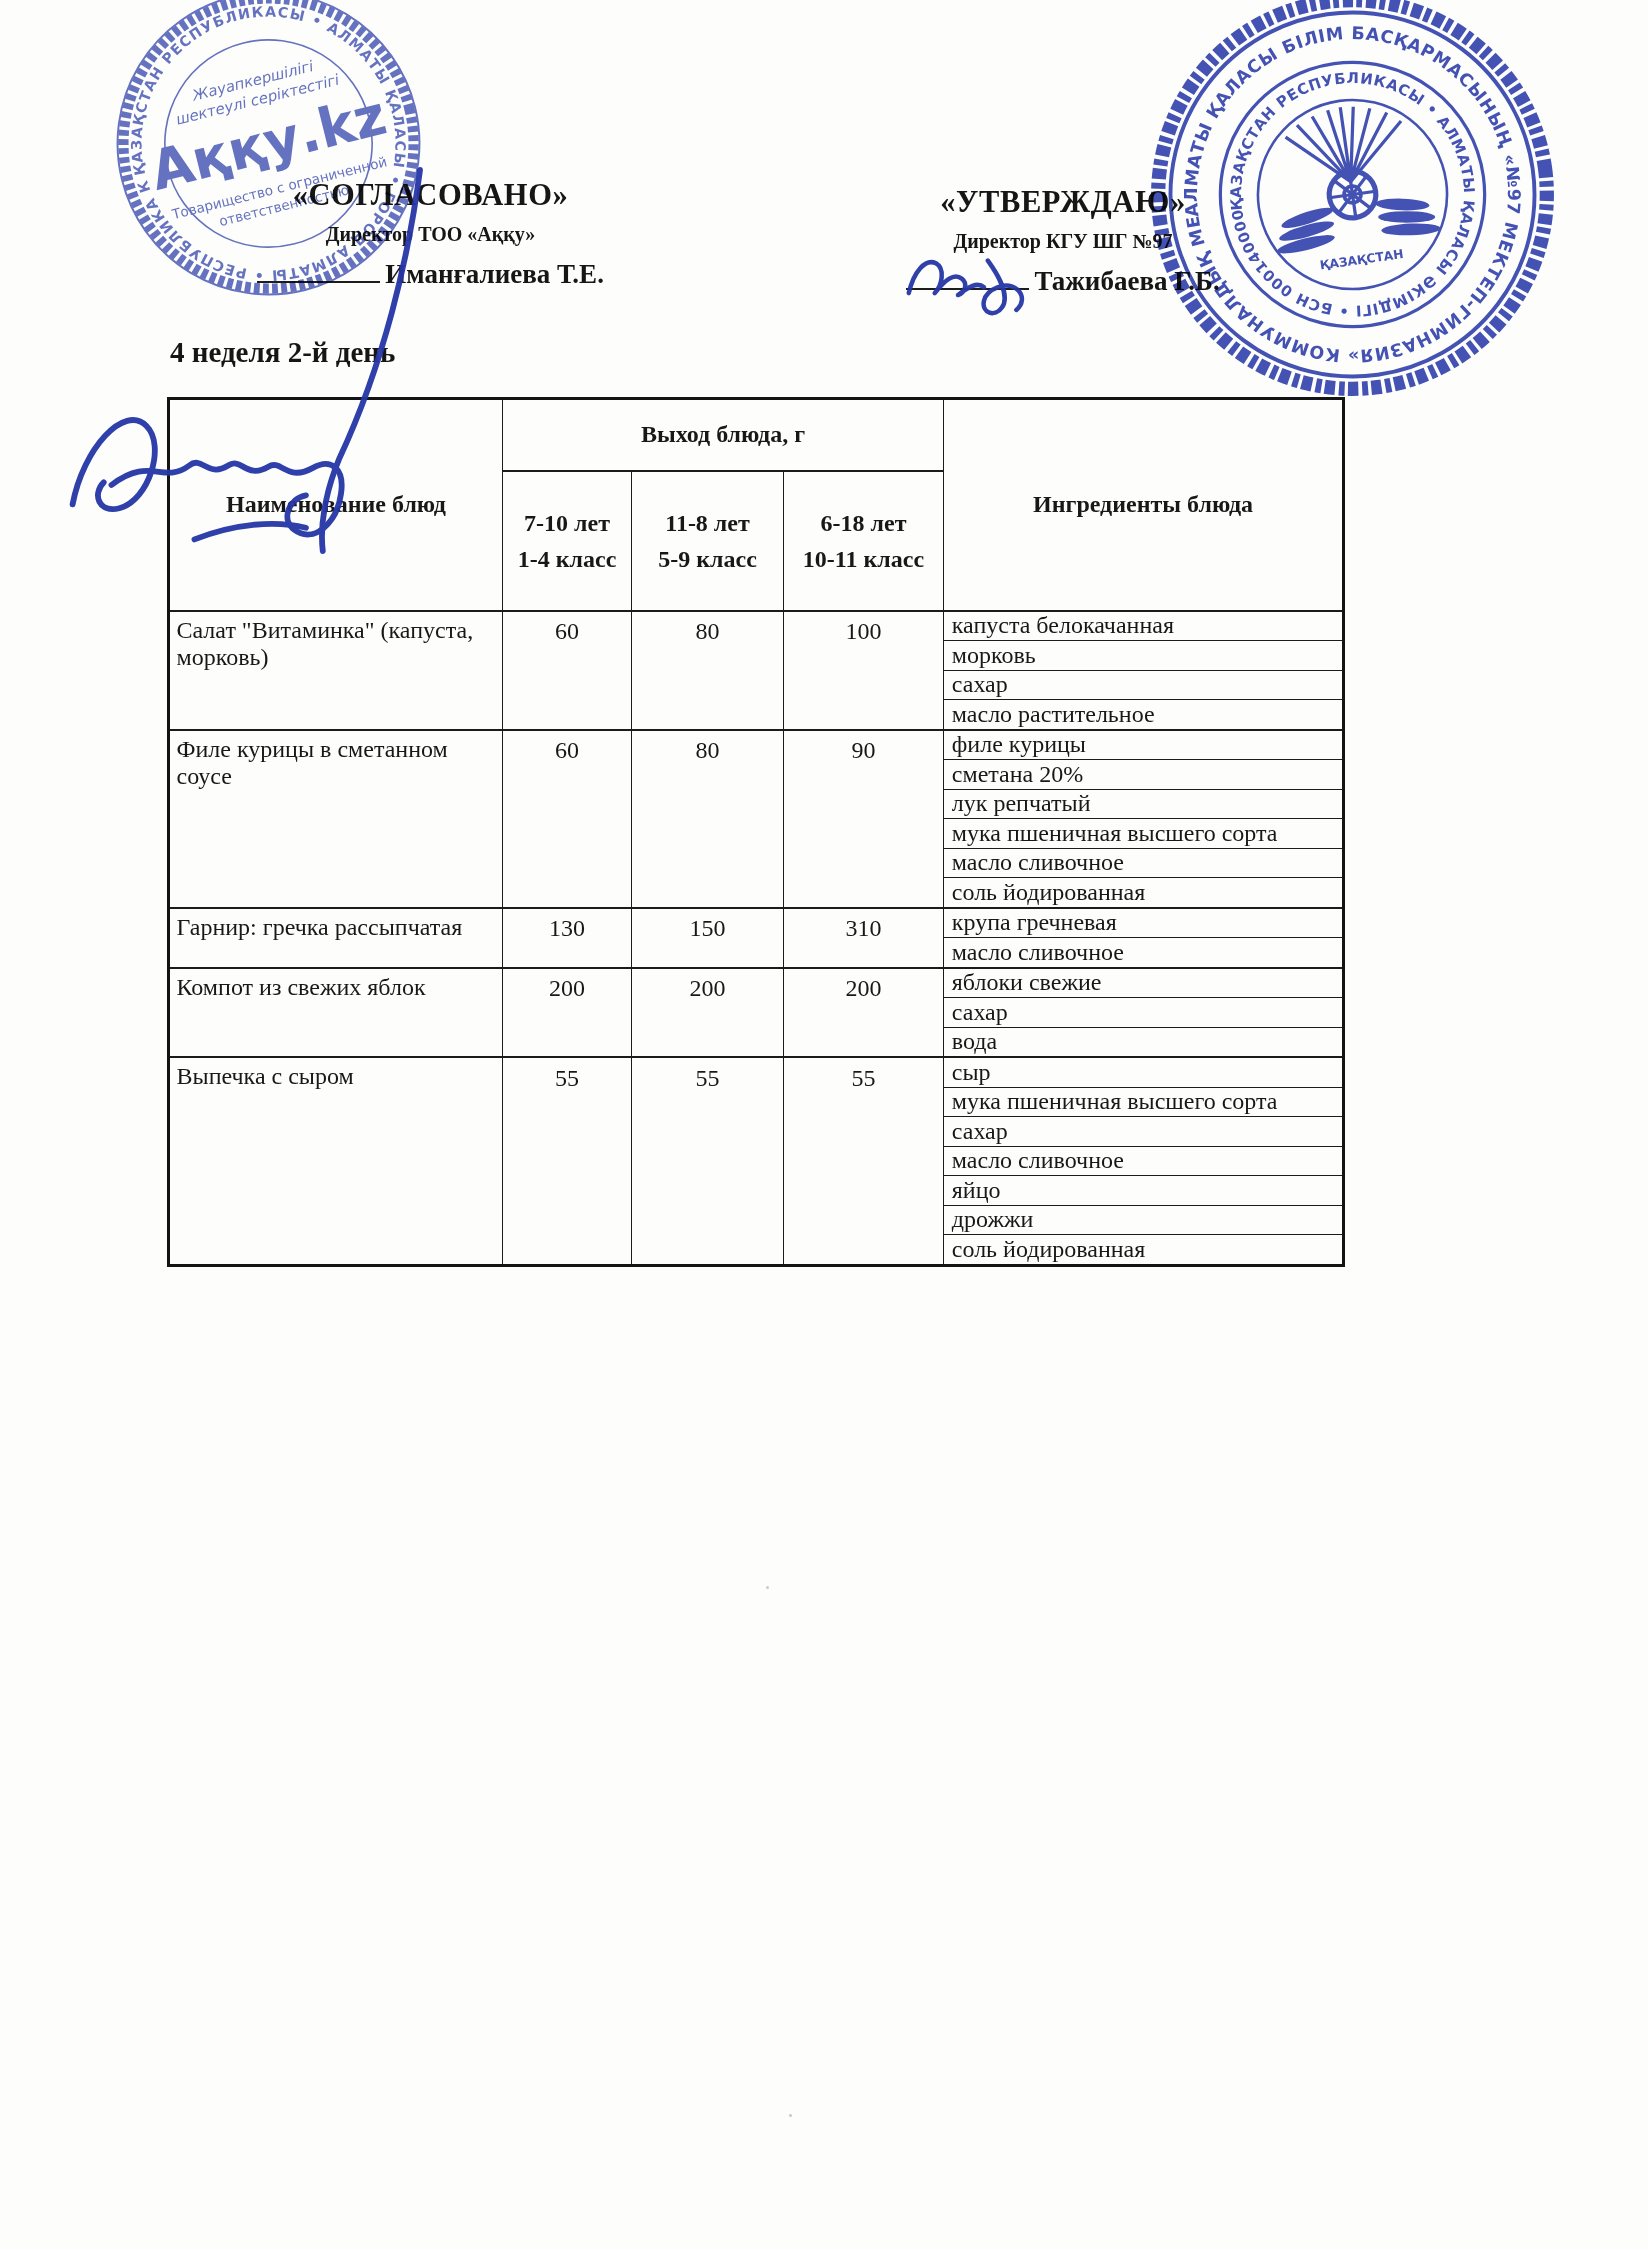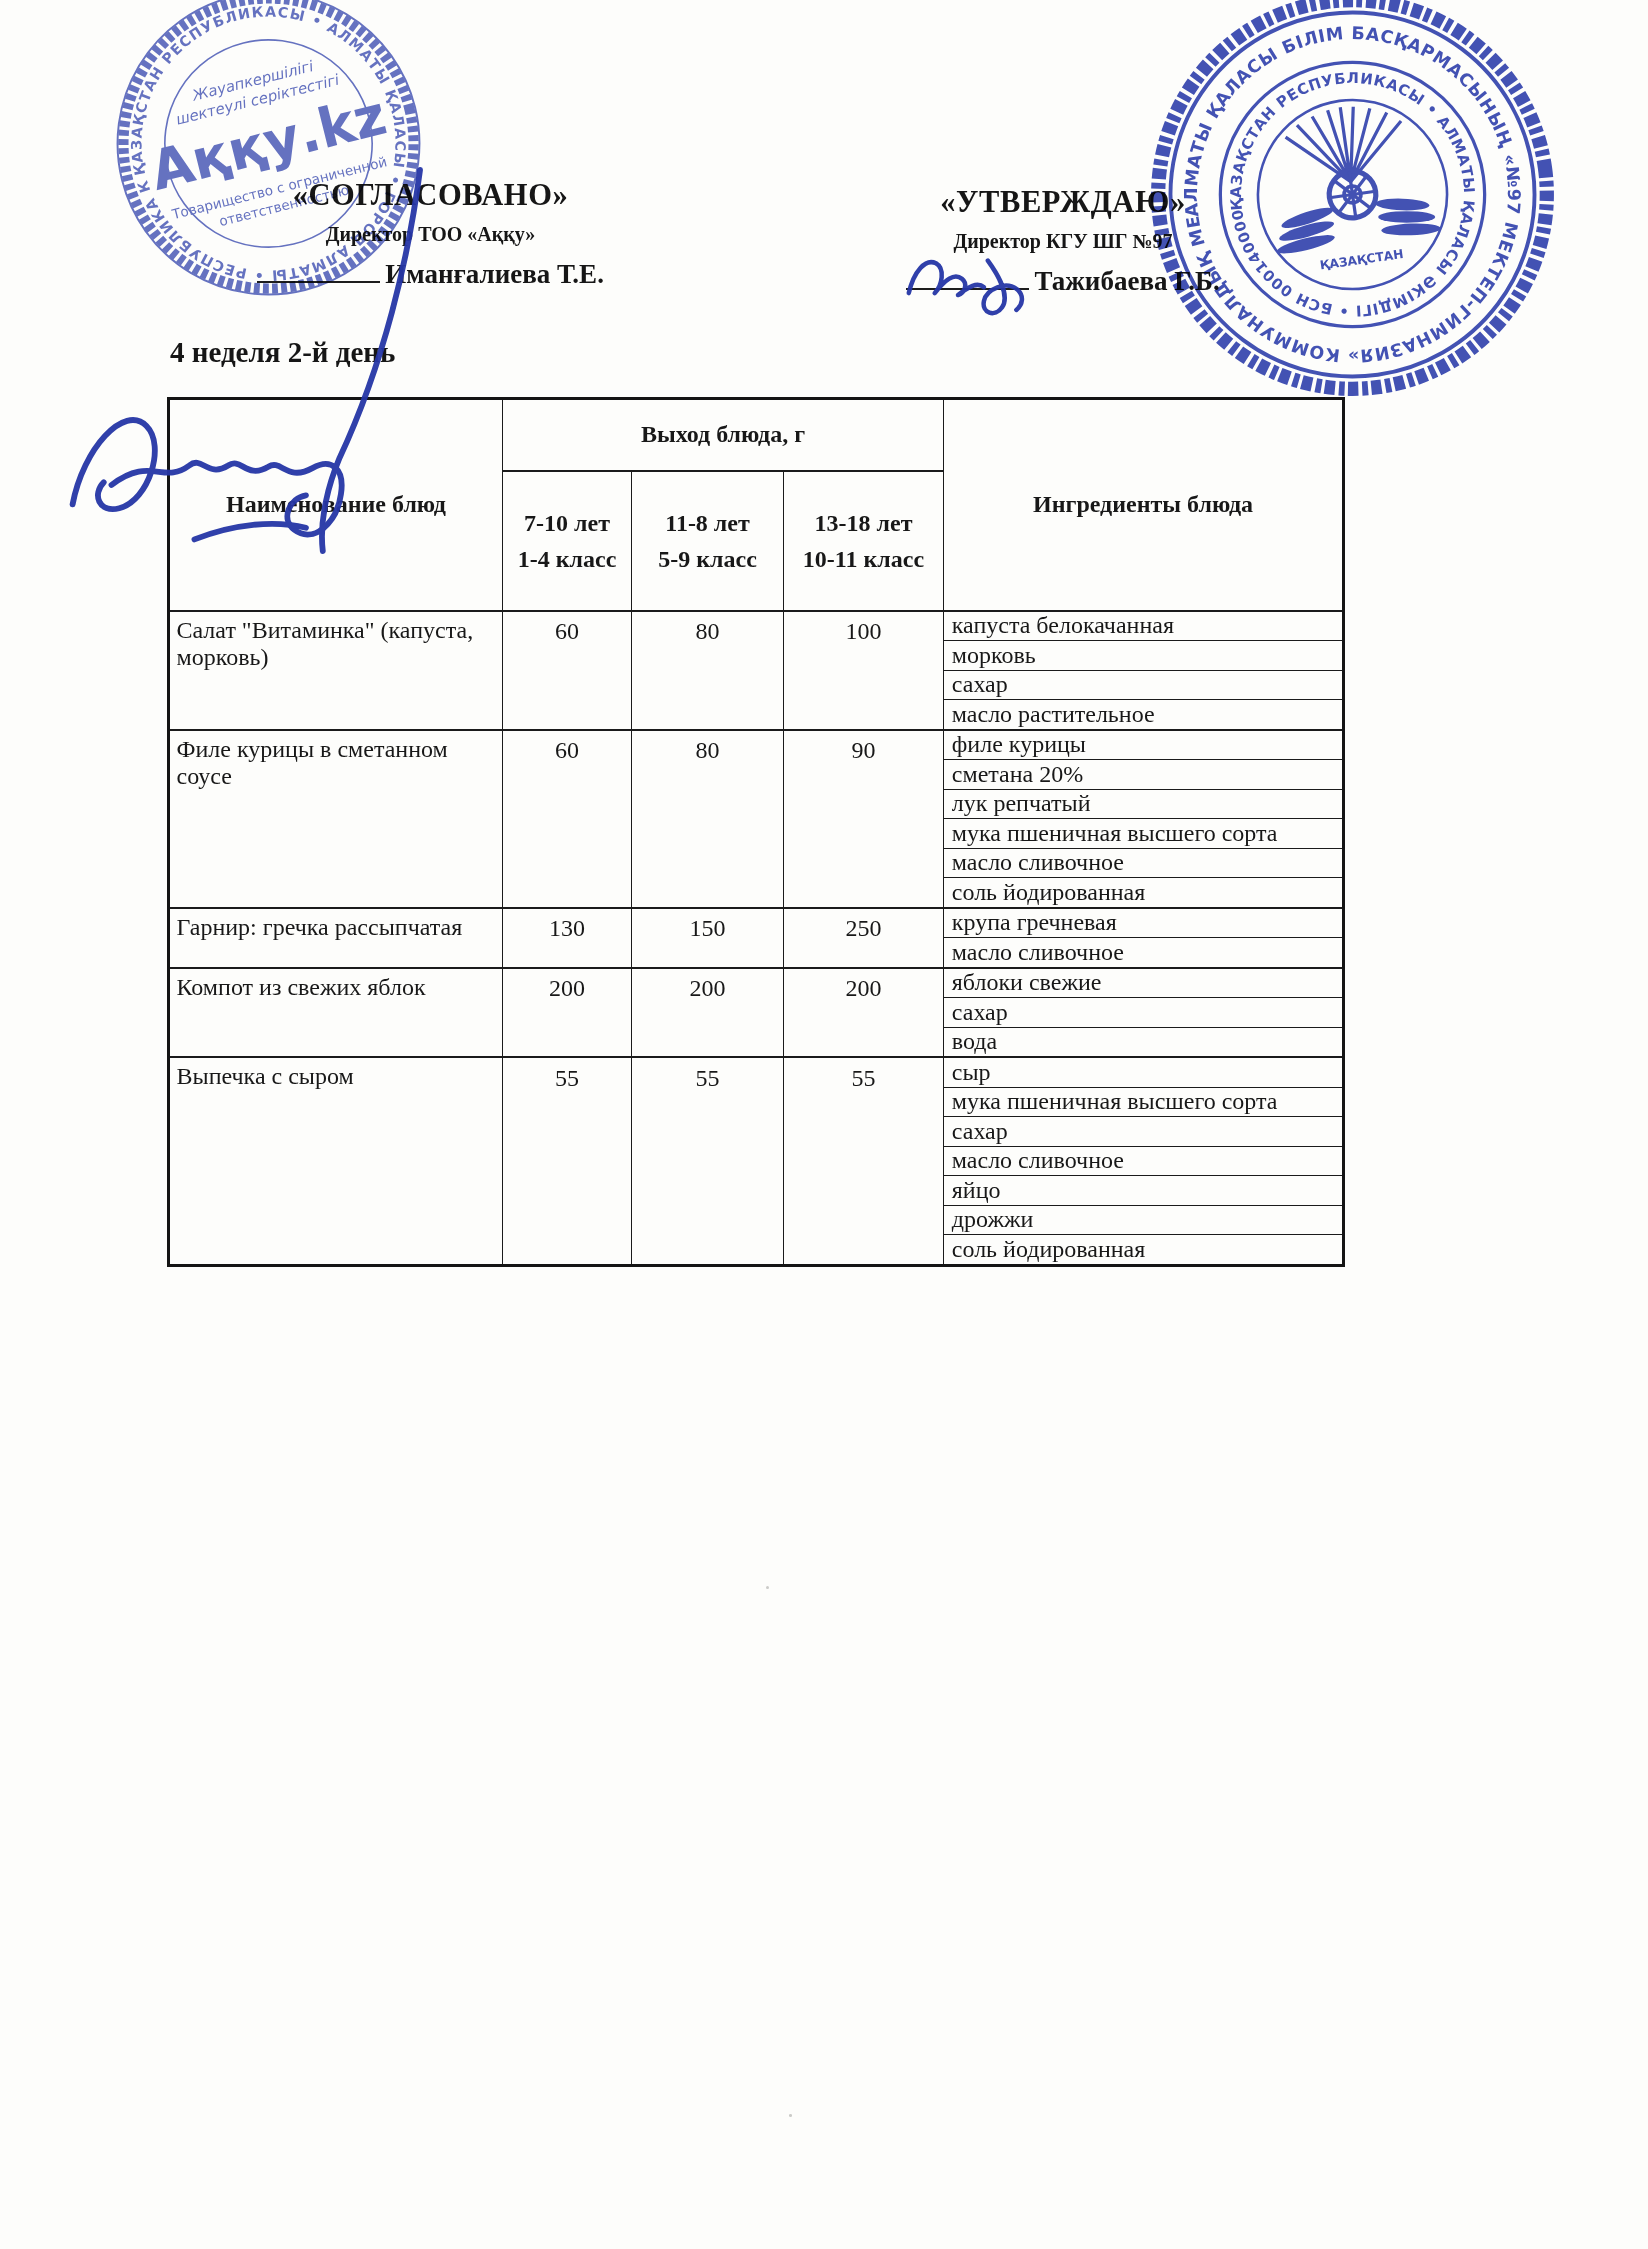--- a/index.html
+++ b/index.html
@@ -84,21 +84,21 @@
       <tr class="hrow2">
         <th>
           <span class="age-l1">7-10 лет</span>
           <span class="age-l2">1-4 класс</span>
         </th>
         <th>
           <span class="age-l1">11-8 лет</span>
           <span class="age-l2">5-9 класс</span>
         </th>
         <th>
-          <span class="age-l1">13-18 лет</span>
+          <span class="age-l1">6-18 лет</span>
           <span class="age-l2">10-11 класс</span>
         </th>
       </tr>
     </thead>
     <tbody>
         <tr class="dish-start">
           <td class="dish" rowspan="4">Салат "Витаминка" (капуста, морковь)</td>
           <td class="num" rowspan="4">60</td>
           <td class="num" rowspan="4">80</td>
           <td class="num" rowspan="4">100</td>
@@ -132,21 +132,21 @@
         <tr>
           <td class="ing">масло сливочное</td>
         </tr>
         <tr>
           <td class="ing">соль йодированная</td>
         </tr>
         <tr class="dish-start">
           <td class="dish" rowspan="2">Гарнир: гречка рассыпчатая</td>
           <td class="num" rowspan="2">130</td>
           <td class="num" rowspan="2">150</td>
-          <td class="num" rowspan="2">250</td>
+          <td class="num" rowspan="2">310</td>
           <td class="ing">крупа гречневая</td>
         </tr>
         <tr>
           <td class="ing">масло сливочное</td>
         </tr>
         <tr class="dish-start">
           <td class="dish" rowspan="3">Компот из свежих яблок</td>
           <td class="num" rowspan="3">200</td>
           <td class="num" rowspan="3">200</td>
           <td class="num" rowspan="3">200</td>

